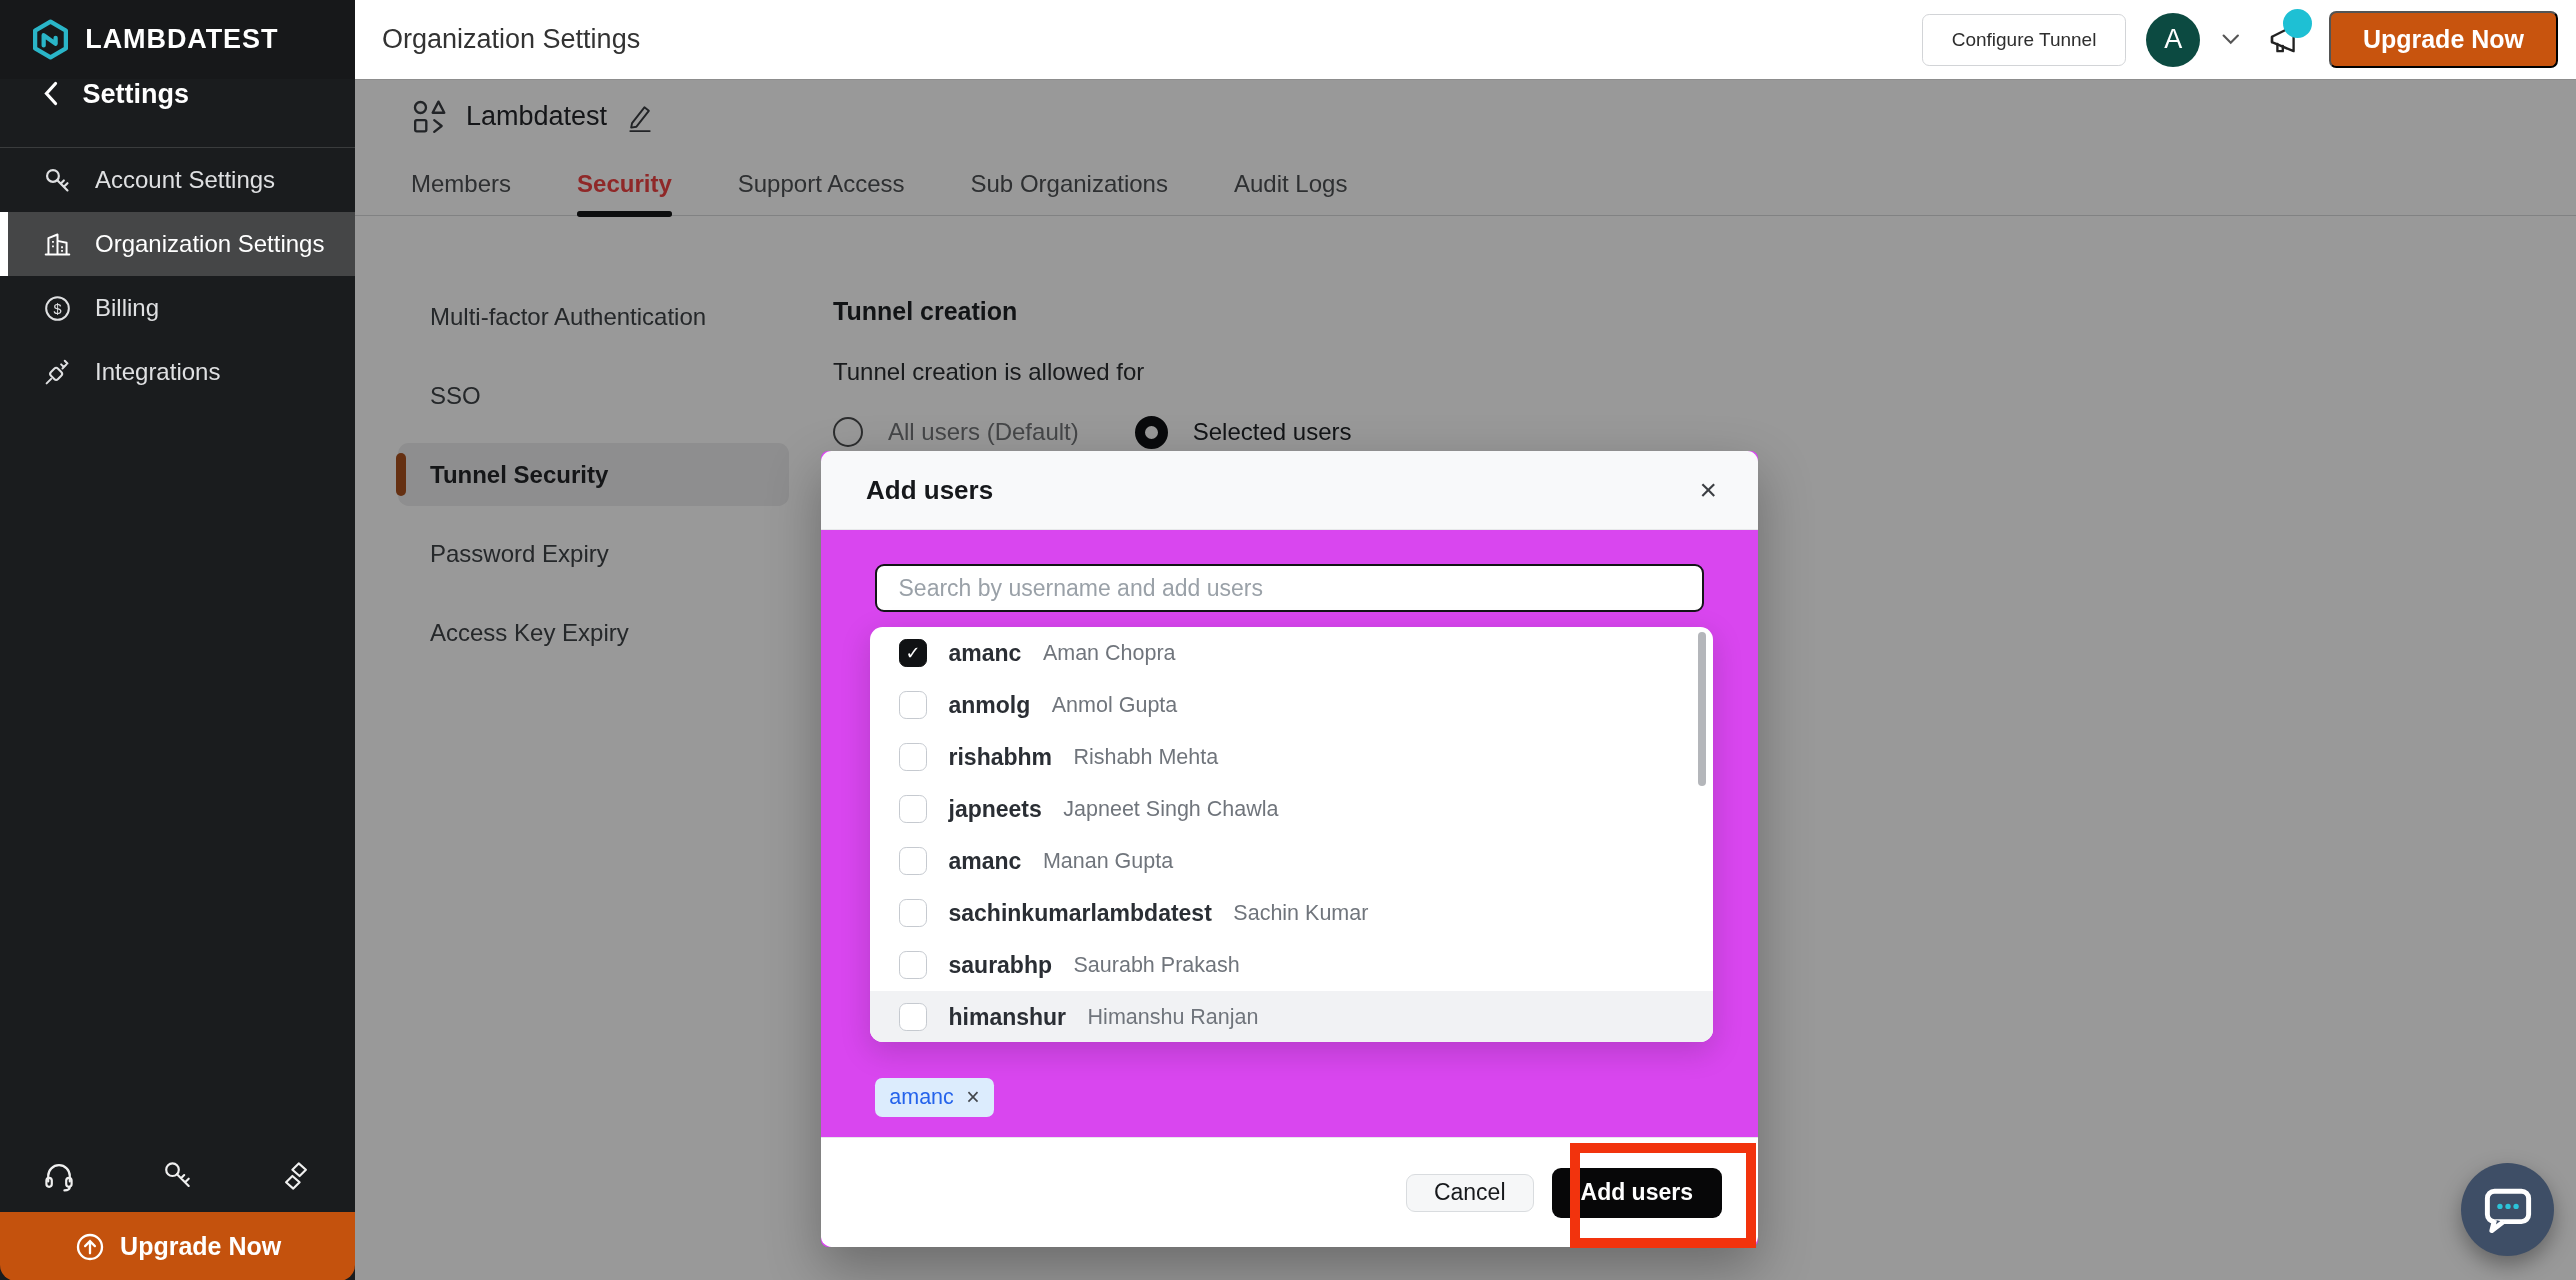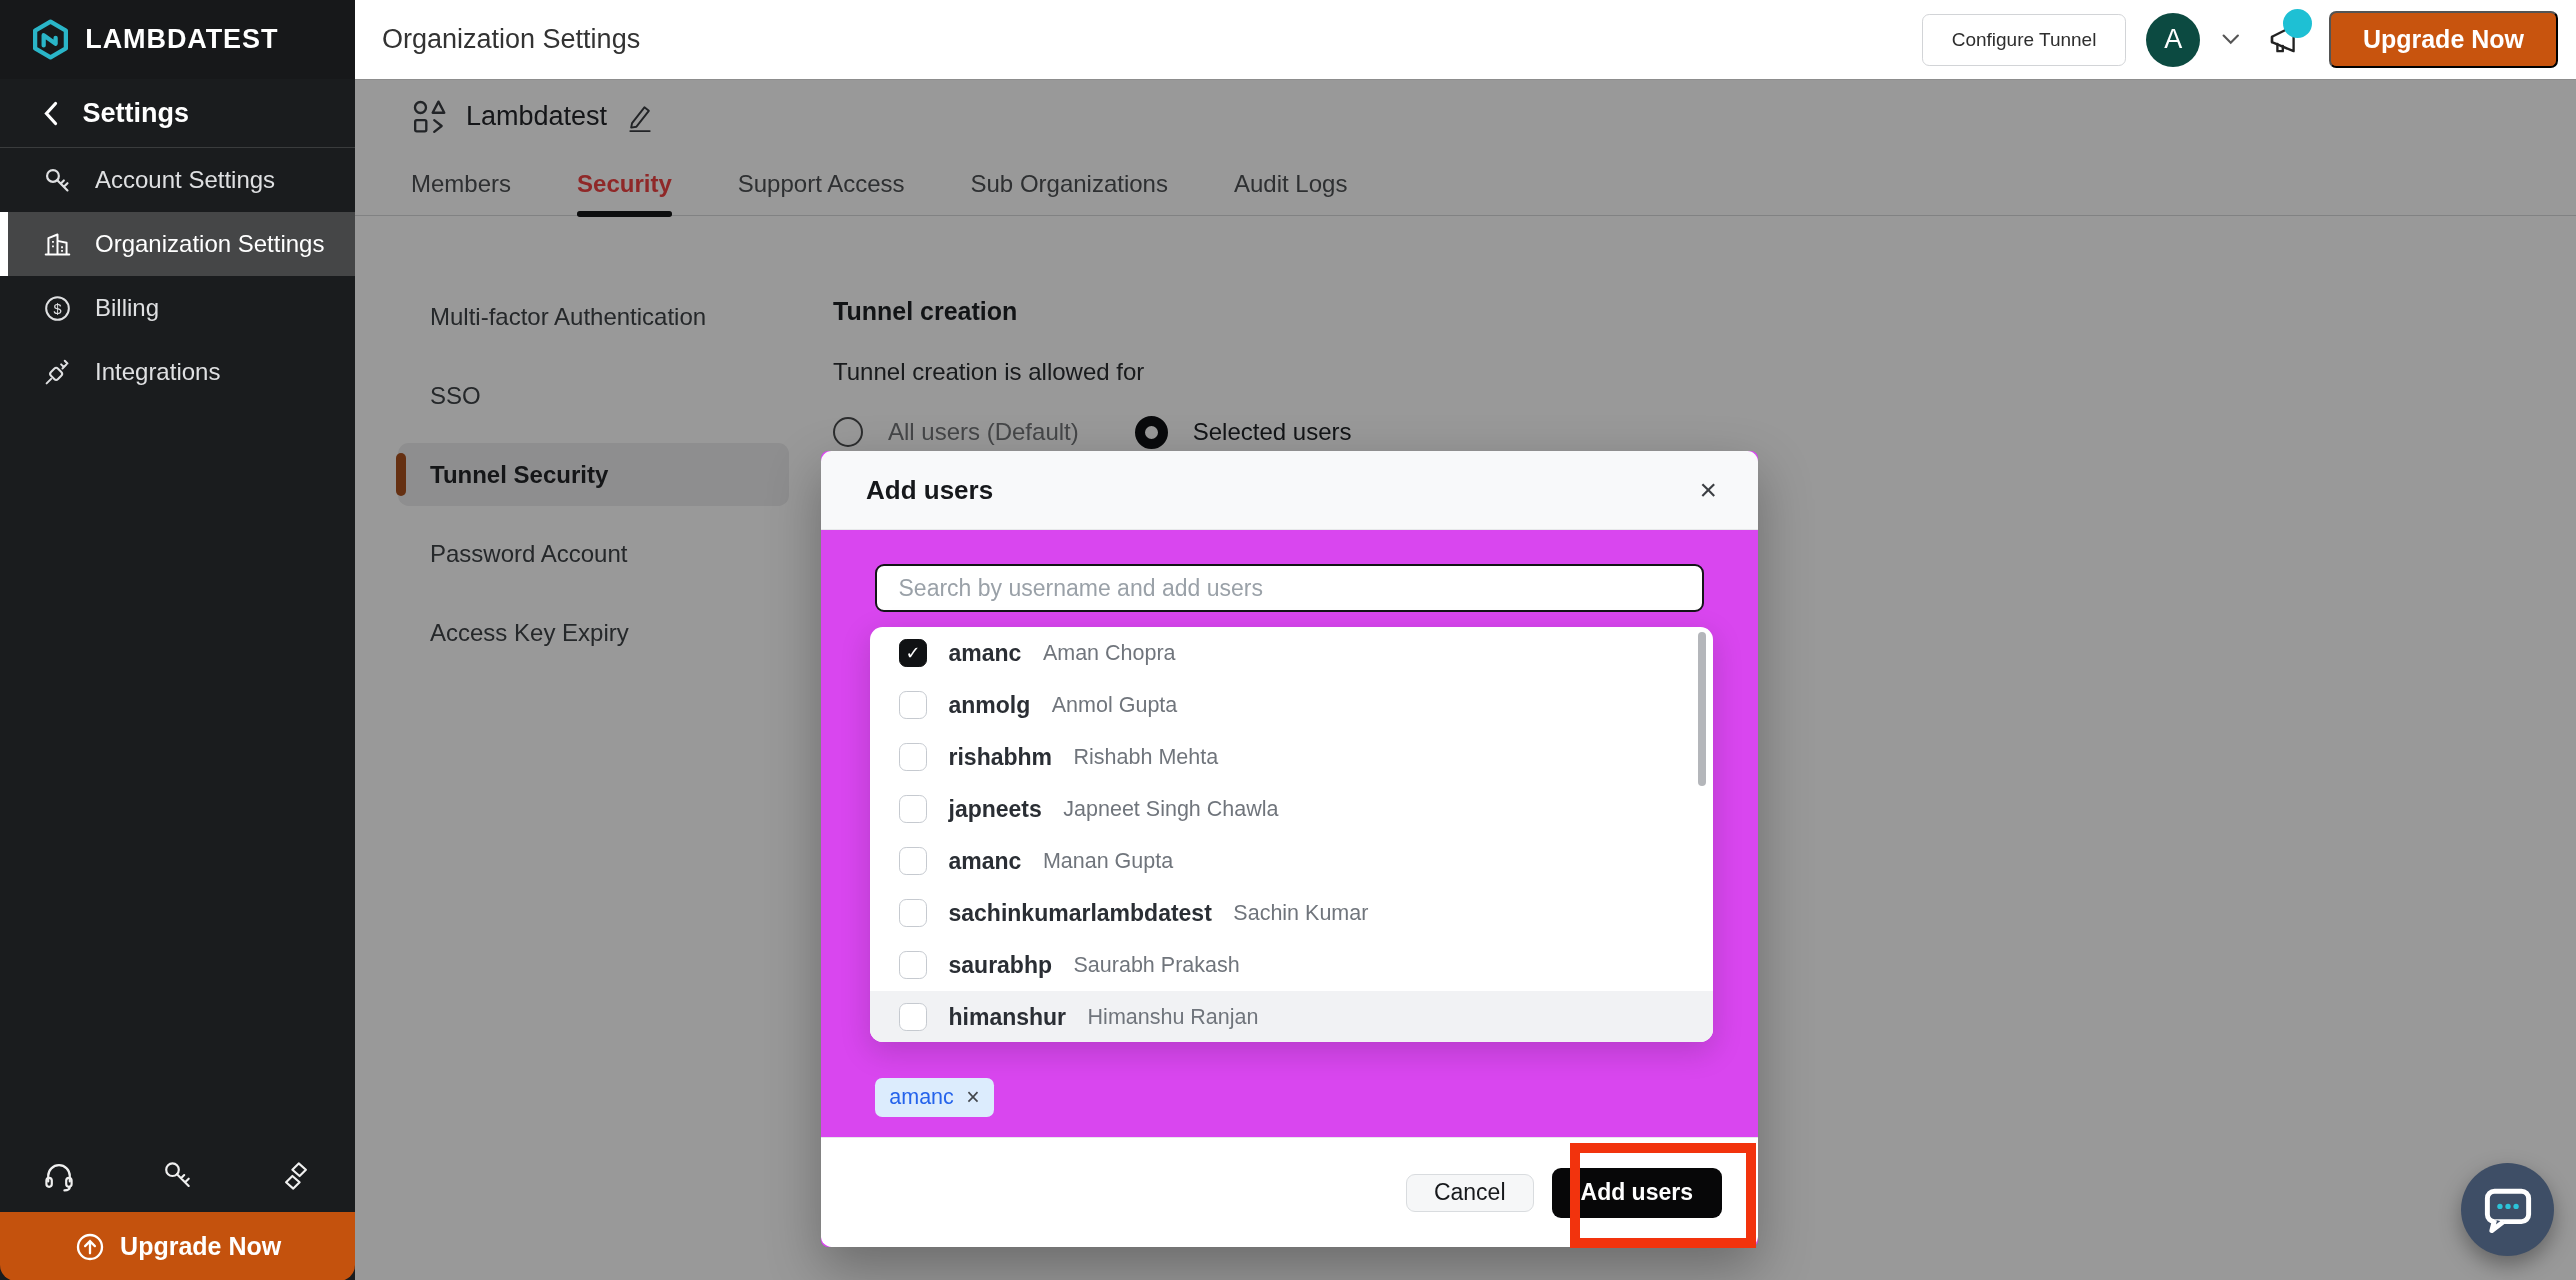--- a/index.html
+++ b/index.html
@@ -3,21 +3,21 @@
 <meta charset="utf-8">
 <style>
   html,body{margin:0;padding:0;background:#e9e9e9;}
   .page{position:relative;width:2576px;height:1281px;background:#fff;overflow:hidden;
         font-family:"Liberation Sans",sans-serif;}
 
   
   .sidebar{position:absolute;left:0;top:0;width:355px;height:1281px;background:#1a1c1e;z-index:5;}
   .logo-row{height:79px;display:flex;align-items:center;gap:14.3px;padding-left:30px;background:#17181a;}
   .logo-text{font-size:27px;font-weight:bold;color:#fff;letter-spacing:0.9px;}
-  .side-header{height:68px;display:flex;align-items:center;gap:21.5px;padding-left:41px;
+  .side-header{height:68px;display:flex;align-items:flex-start;gap:21.5px;padding-left:41px;
                border-bottom:0.9px solid rgba(255,255,255,.14);font-size:27px;font-weight:bold;color:#fff;}
   .side-item{position:relative;height:64px;display:flex;align-items:center;gap:23px;padding-left:43px;
              font-size:24px;color:#dfe0e2;cursor:pointer;}
   .side-item.active{background:#454647;color:#fff;}
   .side-item.active::before{content:"";position:absolute;left:0;top:0;bottom:0;width:8px;background:#fff;}
   .side-bottom{position:absolute;left:0;top:1158px;width:355px;display:flex;justify-content:space-around;align-items:center;}
   .upgrade-bar{position:absolute;left:0;bottom:0;width:355px;height:69px;background:#c4520d;
                border-radius:0 0 16px 16px;display:flex;align-items:center;justify-content:center;gap:14.3px;
                color:#fff;font-size:25px;font-weight:bold;cursor:pointer;}
 
@@ -251,21 +251,21 @@
       <div class="tab active">Security</div>
       <div class="tab">Support Access</div>
       <div class="tab">Sub Organizations</div>
       <div class="tab">Audit Logs</div>
     </div>
 
     <div class="secnav">
       <div class="secnav-item">Multi-factor Authentication</div>
       <div class="secnav-item">SSO</div>
       <div class="secnav-item active">Tunnel Security</div>
-      <div class="secnav-item">Password Account</div>
+      <div class="secnav-item">Password Expiry</div>
       <div class="secnav-item">Access Key Expiry</div>
     </div>
 
     <div class="section">
       <p class="section-heading">Tunnel creation</p>
       <p class="section-sub">Tunnel creation is allowed for</p>
       <div class="radio-row">
         <span class="radio"></span>
         <span class="radio-label muted">All users (Default)</span>
         <span class="radio selected" style="margin-left:56px;"></span>

